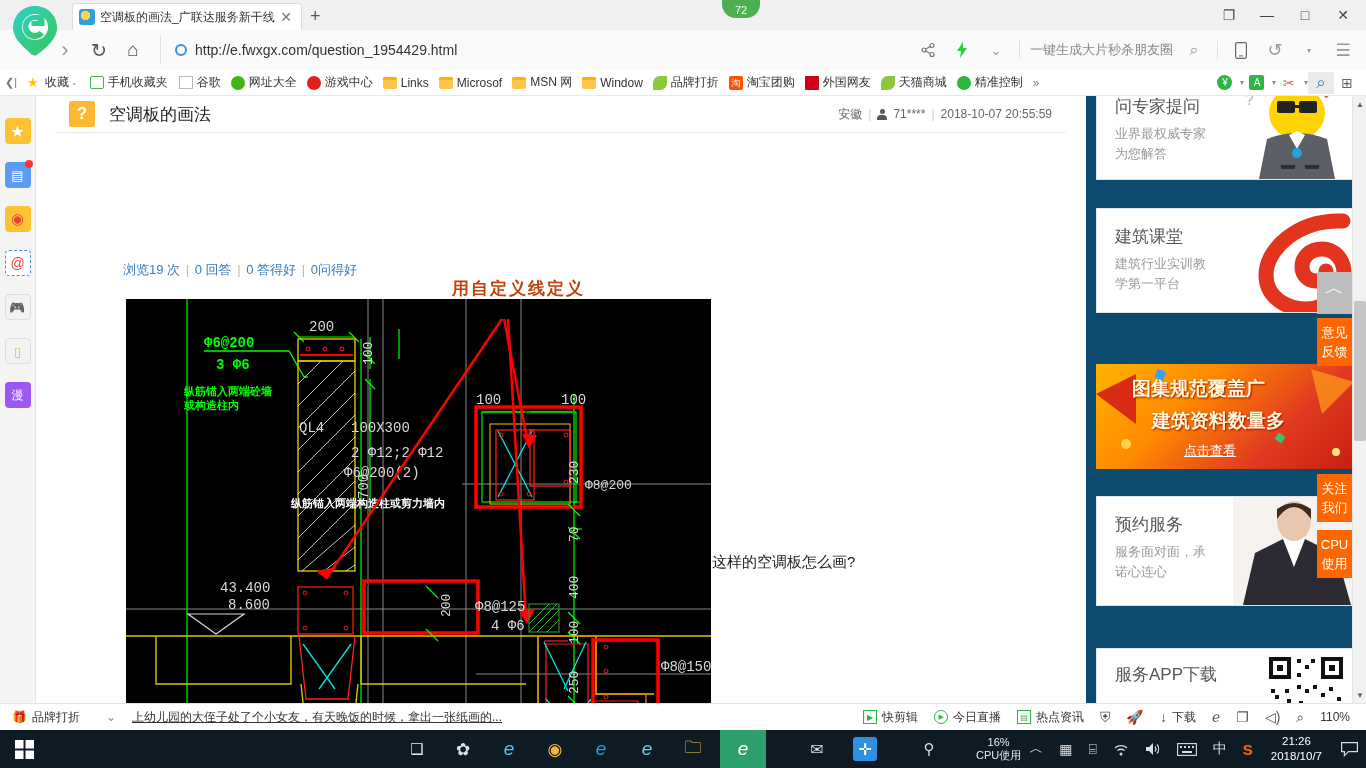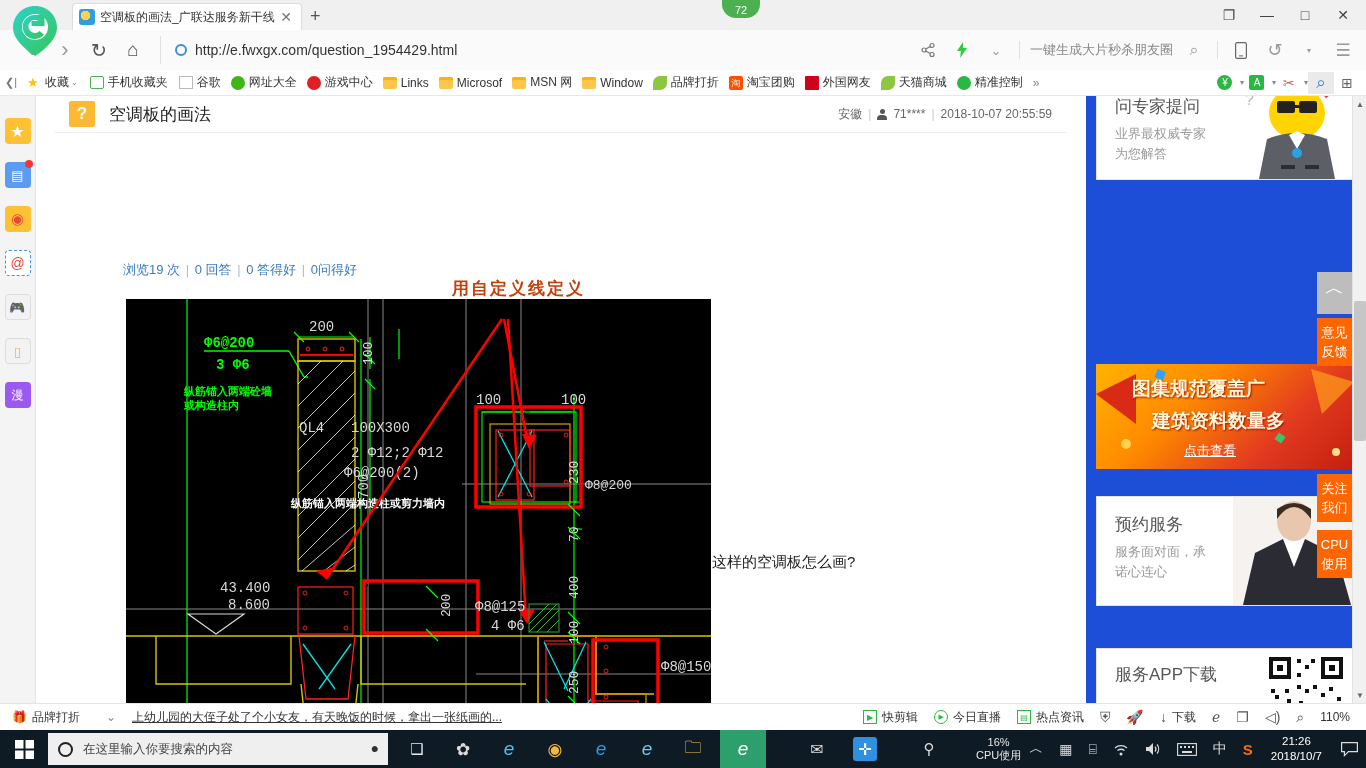--- a/index.html
+++ b/index.html
@@ -88,21 +88,21 @@
   .qstats { position:absolute; left:86px; top:165px; font-size:13px; color:#3a7bbf; }
   .qstats span { margin:0 1px; }
   .qstats .bar { color:#bbb; }
 
   
   .cad { position:absolute; left:90px; top:203px; width:585px; height:483px; background:#000; overflow:hidden; }
   .qtext { position:absolute; left:676px; top:457px; font-size:15px; color:#222; }
 
   
   .adcol { position:absolute; left:1086px; top:96px; width:280px; height:607px;
-     background:#1d4ed8; overflow:hidden; }
+     background:#0c4a6e; overflow:hidden; }
   .adbox { position:absolute; left:10px; width:258px; background:#fff; border:1px solid #e4e4e4;
      overflow:hidden; }
   .ad-title { font-size:17px; color:#555; position:absolute; left:18px; }
   .ad-sub { font-size:13px; color:#9a9a9a; line-height:22px; position:absolute; left:18px; width:120px; }
   .scrollbar { position:absolute; right:0; top:0; width:14px; height:607px; background:#f1f1f1;
      border-left:1px solid #e2e2e2; }
   .sb-arrow { width:14px; height:16px; display:flex; align-items:center; justify-content:center;
      font-size:8px; color:#666; cursor:pointer; }
   .sb-thumb { position:absolute; left:1px; top:205px; width:12px; height:140px; background:#c6c6c6;
      border-radius:2px; cursor:pointer; }
@@ -570,20 +570,29 @@
         <path d="M30 56 Q60 44 90 56 L98 96 L22 96 Z" fill="#5c5f66"></path>
         <path d="M52 52 L60 66 L68 52 L60 48 Z" fill="#fff"></path>
         <circle cx="60" cy="70" r="5" fill="#29a3e0"></circle>
         <rect x="44" y="82" width="14" height="4" fill="#2b2d31"></rect>
         <rect x="68" y="82" width="14" height="4" fill="#2b2d31"></rect>
         <path d="M88 14 L104 2" stroke="#e84040" stroke-width="3"></path>
         <text x="8" y="22" font-size="16" fill="#b9b9b9">?</text>
       </svg>
     </div>
 
+    <div class="adbox" style="top:112px;height:105px;">
+      <span class="ad-title" style="top:16px">建筑课堂</span>
+      <span class="ad-sub" style="top:44px">建筑行业实训教</span>
+      <span class="ad-sub" style="top:64px">学第一平台</span>
+      <svg width="105" height="100" viewBox="0 0 105 100" style="position:absolute;right:0px;top:4px">
+        <path d="M95 8 C50 6 18 36 18 62 C18 84 38 96 58 96 C80 96 96 80 96 60 C96 46 86 36 74 36
+                 C62 36 54 44 54 54 C54 62 60 68 68 68 C74 68 78 64 78 58" fill="none" stroke="#e3351e" stroke-width="15" stroke-linecap="round"></path>
+      </svg>
+    </div>
 
     <div class="adbox" style="top:268px;height:105px;padding:0;border:none;">
       <div style="position:absolute;inset:0;background:linear-gradient(135deg,#ffb300 0%,#ff8a00 35%,#e23a1f 70%,#c41f10 100%);"></div>
       <svg viewBox="0 0 258 105" width="258" height="105" style="position:absolute;inset:0">
         <polygon points="0,30 40,10 40,60" fill="#d92a16"></polygon>
         <polygon points="258,18 215,5 226,50" fill="#ff9f1a" opacity=".7"></polygon>
         <circle cx="30" cy="80" r="5" fill="#ffd24d"></circle>
         <circle cx="240" cy="88" r="4" fill="#ffe08a"></circle>
         <rect x="60" y="6" width="9" height="9" fill="#2fa3ff" transform="rotate(20 64 10)"></rect>
         <rect x="180" y="70" width="8" height="8" fill="#3ec26a" transform="rotate(35 184 74)"></rect>
@@ -701,25 +710,20 @@
 <div class="taskbar">
   <div class="start">
     <svg width="19" height="19" viewBox="0 0 19 19">
       <rect x="0" y="0" width="8.5" height="8.5" fill="#fff"></rect>
       <rect x="10.5" y="0" width="8.5" height="8.5" fill="#fff"></rect>
       <rect x="0" y="10.5" width="8.5" height="8.5" fill="#fff"></rect>
       <rect x="10.5" y="10.5" width="8.5" height="8.5" fill="#fff"></rect>
     </svg>
   </div>
 
-  <div class="tbsearch">
-    <span class="ring"></span>
-    <span class="ph">在这里输入你要搜索的内容</span>
-    <span style="color:#333;font-size:13px">⏺</span>
-  </div>
 
   <div class="tbicon" style="left:394px;color:#e8e8e8;font-size:15px">❑</div>
   <div class="tbicon" style="left:440px;color:#dcdcdc;font-size:17px">✿</div>
   <div class="tbicon" style="left:486px;color:#4fc3f7;font-size:19px;font-style:italic">e</div>
   <div class="tbicon" style="left:532px;font-size:17px">
     <span style="color:#f6b83c">◉</span>
     </div>
   <div class="tbicon" style="left:578px;color:#2b9ae0;font-size:19px;font-style:italic">e</div>
   <div class="tbicon" style="left:624px;color:#6fc6e8;font-size:19px;font-style:italic">e</div>
   <div class="tbicon" style="left:670px;color:#f4c244;font-size:17px">🗀</div>

